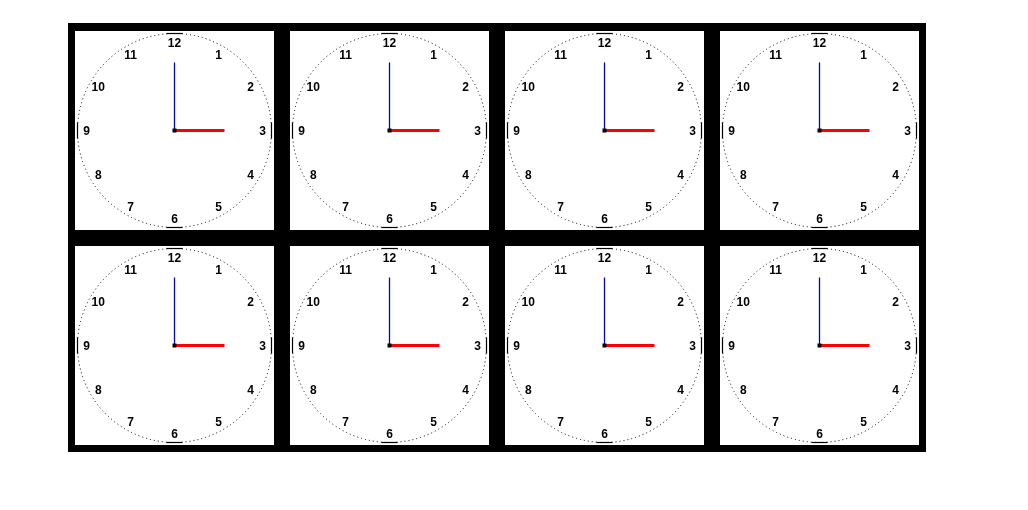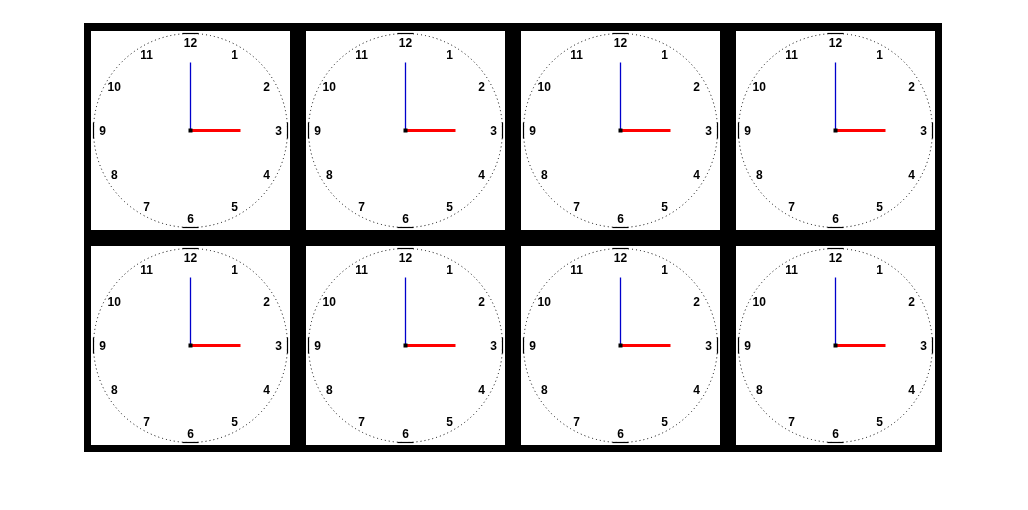--- a/index.html
+++ b/index.html
@@ -1,18 +1,18 @@
 <!DOCTYPE html>
 <html><head>
 <meta charset="utf-8">
 <style>
   html, body { margin: 0; padding: 0; background: #ffffff; }
   body { width: 1028px; height: 510px; position: relative; overflow: hidden; font-family: "Liberation Sans", sans-serif; }
   .board {
-    position: absolute; left: 84px; top: 23px; width: 858px; height: 429px;
+    position: absolute; left: 68px; top: 23px; width: 858px; height: 429px;
     background: #000000;
   }
   .tile {
     position: absolute; width: 199px; height: 199px; background: #ffffff;
   }
   .tile svg { position: absolute; left: 0; top: 0; width: 199px; height: 199px; }
   .num { font-family: "Liberation Sans", sans-serif; font-weight: bold; font-size: 12px; fill: #000; }
 </style>
 </head>
 <body>

